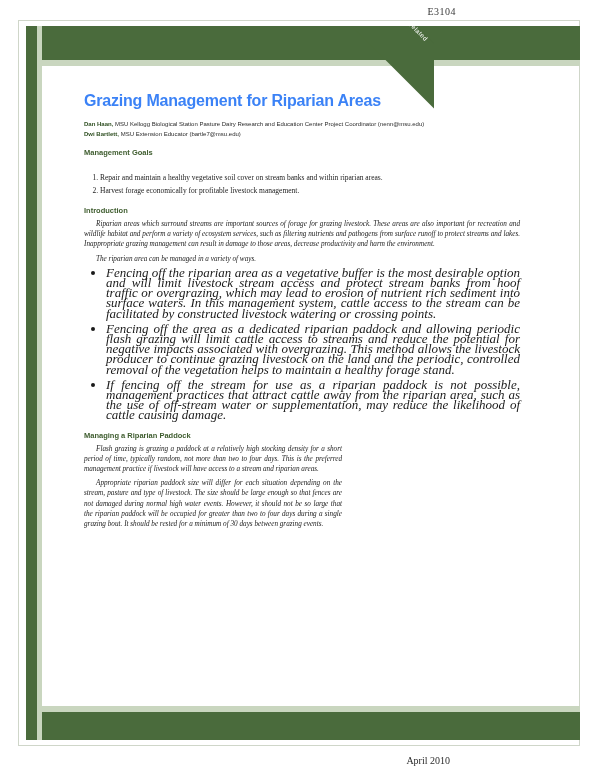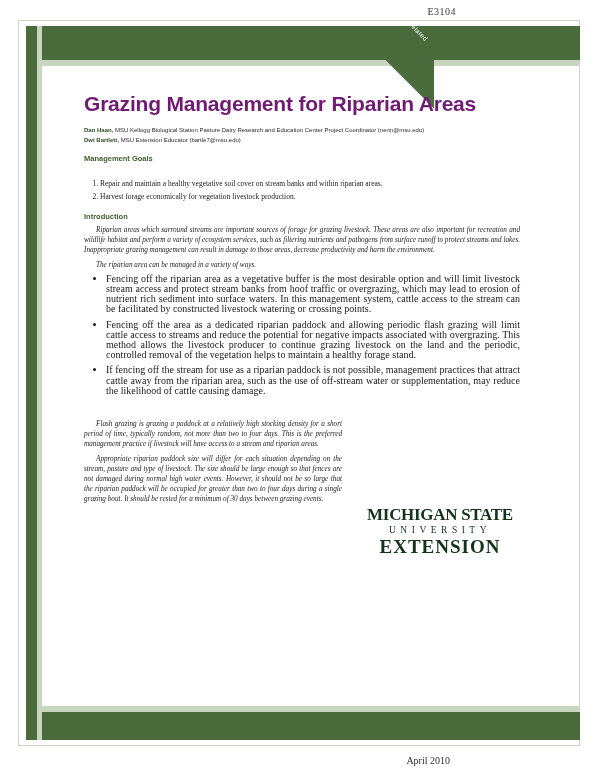--- a/index.html
+++ b/index.html
@@ -120,23 +120,23 @@
   
   .content {
     position: absolute;
     left: 84px;
     top: 92px;
     width: 436px;
   }
 
   h1.title {
     font-family: "Liberation Sans", sans-serif;
-    font-size: 21px;
-    font-weight: bold;
-    color: #701a75;
+    font-size: 16px;
+    font-weight: bold;
+    color: #3b82f6;
     margin: 0 0 10px 0;
     letter-spacing: -0.2px;
   }
 
   .byline {
     font-family: "Liberation Sans", sans-serif;
     font-size: 6px;
     line-height: 8.5px;
     color: #2b2b2b;
     margin-bottom: 10px;
@@ -164,22 +164,23 @@
     font-size: 7.2px;
     line-height: 10.2px;
     margin: 0 0 4px 0;
     text-align: justify;
   }
   p.indent { text-indent: 12px; font-style: italic; }
 
   ul.bullets {
     margin: 2px 0 4px 0;
     padding-left: 22px;
-    font-size: 10px;
+    font-size: 13px;
     line-height: 10.2px;
+    font-style: italic;
   }
   ul.bullets li {
     margin-bottom: 5px;
     text-align: justify;
   }
 
   .msu-logo {
     position: absolute;
     right: 0;
     bottom: -8px;
@@ -201,21 +202,21 @@
   }
   .msu-3 {
     font-size: 19px;
     font-weight: bold;
     letter-spacing: 1px;
     line-height: 21px;
   }
 
   .lower-block {
     position: relative;
-    margin-top: 23px;
+    margin-top: 4px;
     min-height: 130px;
   }
   .lower-text {
     width: 258px;
   }
 
   .footer-date {
     position: absolute;
     right: 26px;
     bottom: 10px;
@@ -258,43 +259,39 @@
       </div>
       <div class="byline-row">
         <span class="who">Dwi Bartlett,</span>
         <span>MSU Extension Educator (bartle7@msu.edu)</span>
       </div>
     </div>
 
     <h2 class="sec">Management Goals</h2>
     <ol class="goals">
       <li>Repair and maintain a healthy vegetative soil cover on stream banks and within riparian areas.</li>
-      <li>Harvest forage economically for vegetation livestock production.</li>
+      <li>Harvest forage economically for profitable livestock management.</li>
     </ol>
 
     <h2 class="sec">Introduction</h2>
     <p class="body indent">Riparian areas which surround streams are important sources of forage for grazing livestock. These areas are also important for recreation and wildlife habitat and perform a variety of ecosystem services, such as filtering nutrients and pathogens from surface runoff to protect streams and lakes. Inappropriate grazing management can result in damage to those areas, decrease productivity and harm the environment.</p>
     <p class="body indent">The riparian area can be managed in a variety of ways.</p>
     <ul class="bullets">
       <li>Fencing off the riparian area as a vegetative buffer is the most desirable option and will limit livestock stream access and protect stream banks from hoof traffic or overgrazing, which may lead to erosion of nutrient rich sediment into surface waters. In this management system, cattle access to the stream can be facilitated by constructed livestock watering or crossing points.</li>
       <li>Fencing off the area as a dedicated riparian paddock and allowing periodic flash grazing will limit cattle access to streams and reduce the potential for negative impacts associated with overgrazing. This method allows the livestock producer to continue grazing livestock on the land and the periodic, controlled removal of the vegetation helps to maintain a healthy forage stand.</li>
       <li>If fencing off the stream for use as a riparian paddock is not possible, management practices that attract cattle away from the riparian area, such as the use of off-stream water or supplementation, may reduce the likelihood of cattle causing damage.</li>
     </ul>
 
+    <h2 class="sec">Managing a Riparian Paddock</h2>
 
     <div class="lower-block">
       <div class="lower-text">
         <p class="body indent">Flash grazing is grazing  a paddock at a relatively high stocking density for a short period of time, typically random, not more than two to four days. This is the preferred management practice if livestock will have access to a stream and riparian areas.</p>
         <p class="body indent">Appropriate riparian paddock size will differ for each situation depending on the stream, pasture and type of livestock. The size should be large enough so that fences are not damaged during normal high water events. However, it should not be so large that the riparian paddock will be occupied for greater than two to four days during a single grazing bout.  It should be rested for a minimum of 30 days between grazing events.</p>
       </div>
 
-      <div class="msu-logo">
-        <div class="msu-1">MICHIGAN STATE</div>
-        <div class="msu-2">UNIVERSITY</div>
-        <div class="msu-3">EXTENSION</div>
-      </div>
     </div>
 
   </div>
 
   <div class="footer-date">April 2010</div>
 
 </div>
 
 </body></html>

